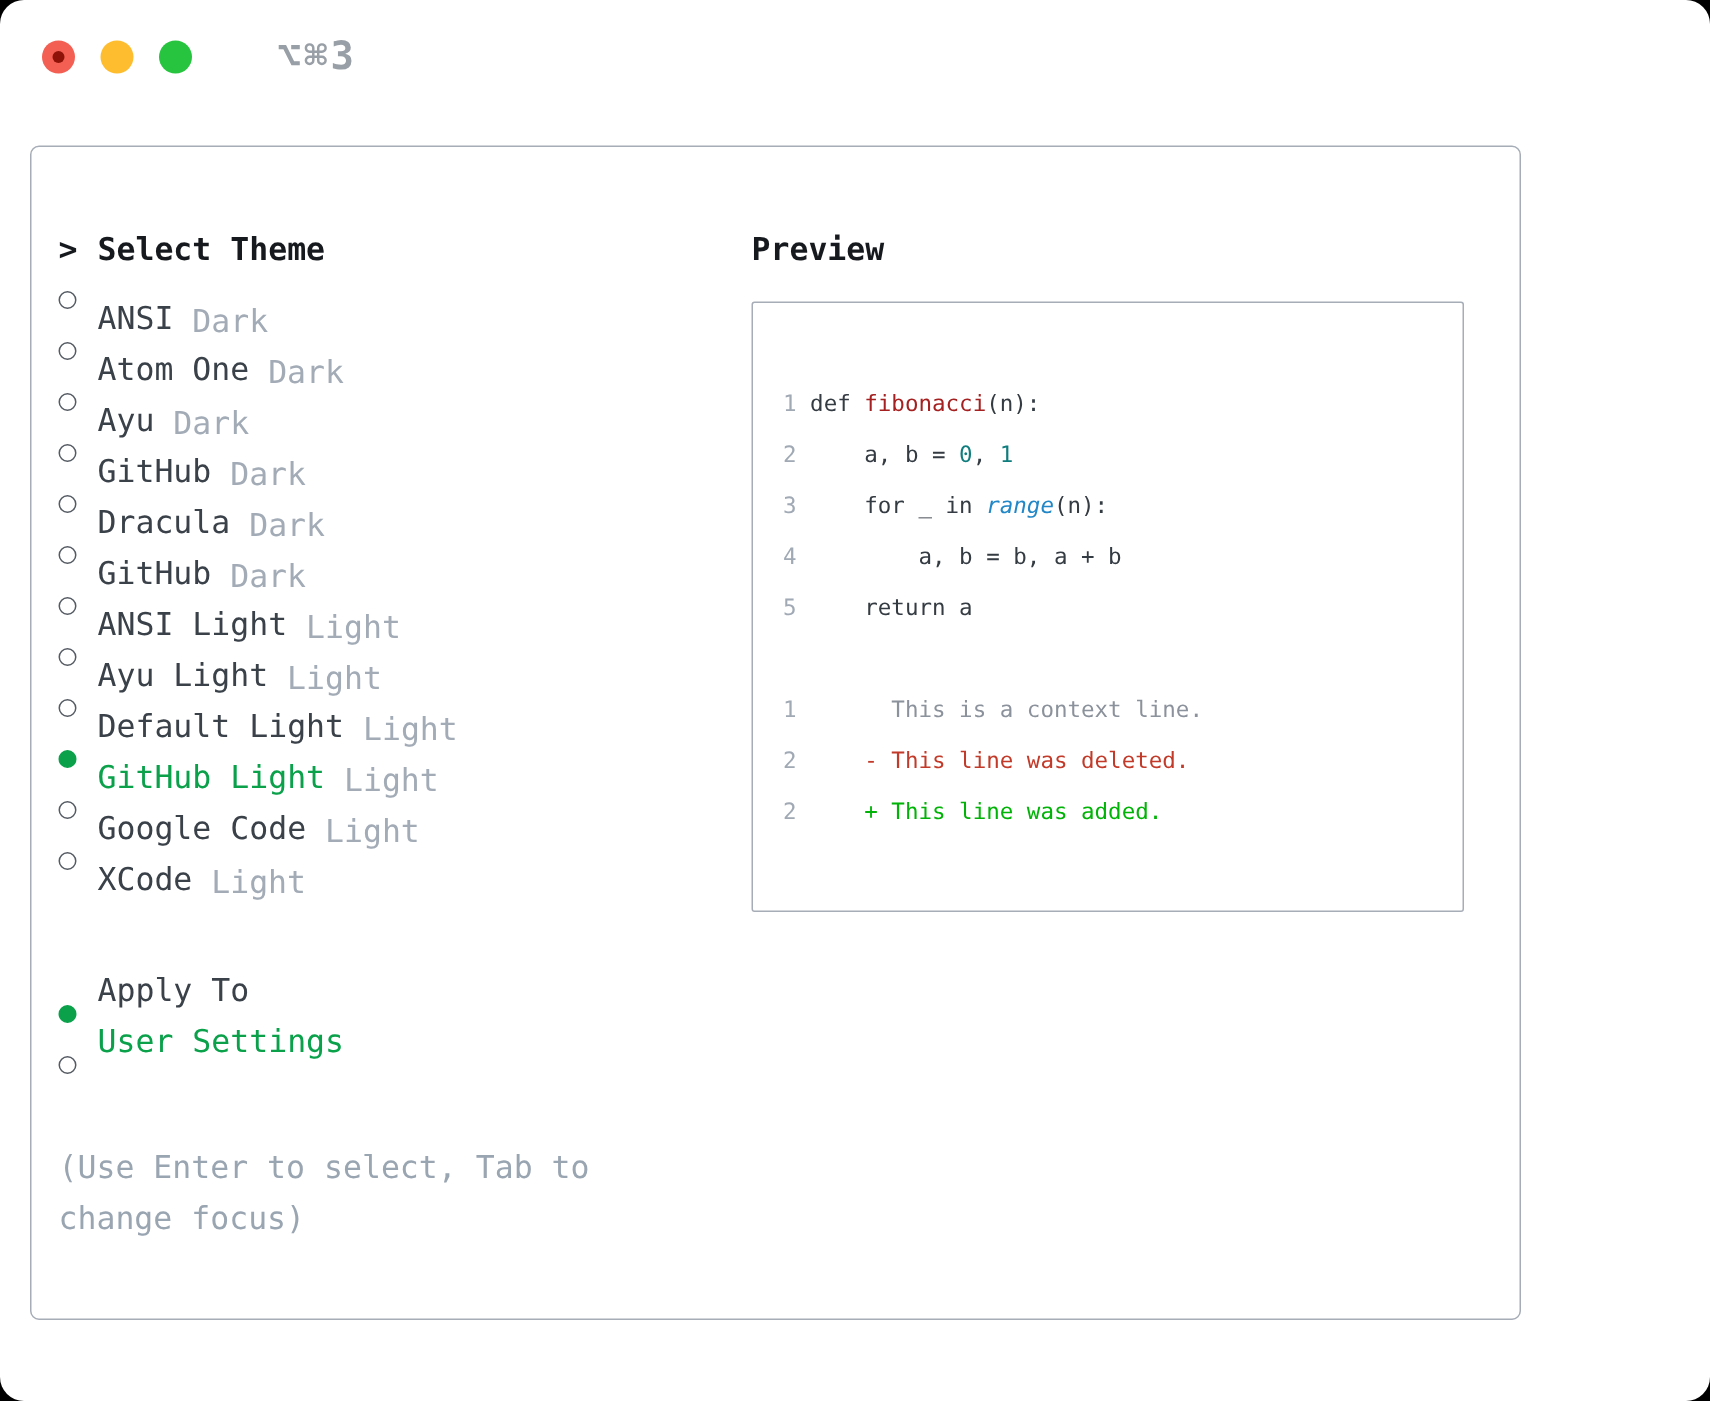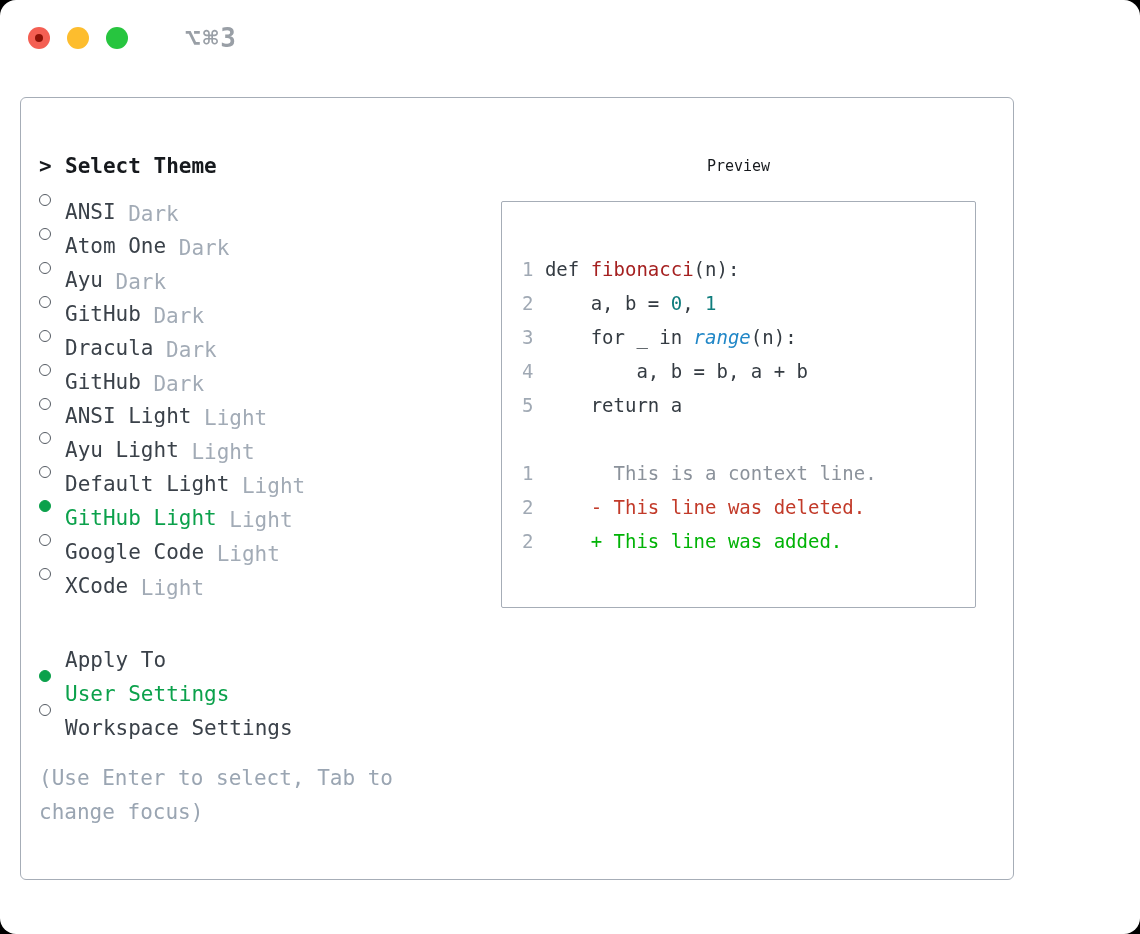--- a/index.html
+++ b/index.html
@@ -41,27 +41,27 @@
   .dot{width:12px;height:12px;border-radius:50%;border:1.5px solid var(--ring);box-sizing:border-box;}
   .dot-on{background:var(--green);border-color:var(--green);}
   .tname{color:var(--text);margin-top:24px;}
   .tname.sel{color:var(--green);}
   .variant{color:var(--muted);margin-left:0.6em;margin-top:28px;}
   .apply-label{color:var(--text);margin-top:35px;}
   .apply-label.sel{color:var(--green);text-align:right;}
   .hint{color:var(--hint);}
   
   .right-col{position:absolute;left:480px;top:51px;}
-  .preview-title{font-size:15px;line-height:34px;font-weight:normal;color:var(--heading);text-align:center;}
+  .preview-title{font-size:21px;line-height:34px;font-weight:bold;color:var(--heading);}
   .preview-box{
     margin-top:18px;width:475px;height:407px;box-sizing:border-box;
     border:1.5px solid var(--frame);border-radius:2px;background:#fff;overflow:hidden;
   }
   .code{
-    padding:50px 10px 0 20px;font-size:19px;line-height:34px;white-space:pre;
+    padding:50px 10px 0 20px;font-size:15px;line-height:34px;white-space:pre;
   }
   .cline{height:34px;}
   .ln{color:var(--lineno);}
   .c-code{color:var(--code);}
   .c-func{color:var(--func);}
   .c-number{color:var(--num);}
   .c-builtin{color:var(--builtin);font-style:italic;}
   .c-context{color:var(--context);}
   .c-deleted{color:var(--deleted);}
   .c-added{color:var(--added);}
@@ -103,21 +103,21 @@
 
       <div class="row blank"></div>
 
       <div class="row">
         <span class="marker"></span>
         <span class="apply-label">Apply To</span>
       </div>
 
       <div>
           <div class="row"><span class="marker"><span class="dot dot-on"></span></span><span class="apply-label sel">User Settings</span></div>
-          <div class="row"><span class="marker"><span class="dot"></span></span><span class="apply-label">Workspace Settings</span></div>
+          <div class="row"><span class="marker"><span class="dot"></span></span></div>
         </div>
 
       <div class="row blank"></div>
 
       <div class="row hint">(Use Enter to select, Tab to</div>
       <div class="row hint">change focus)</div>
     </div>
 
     <div class="right-col">
       <div class="preview-title">Preview</div>

